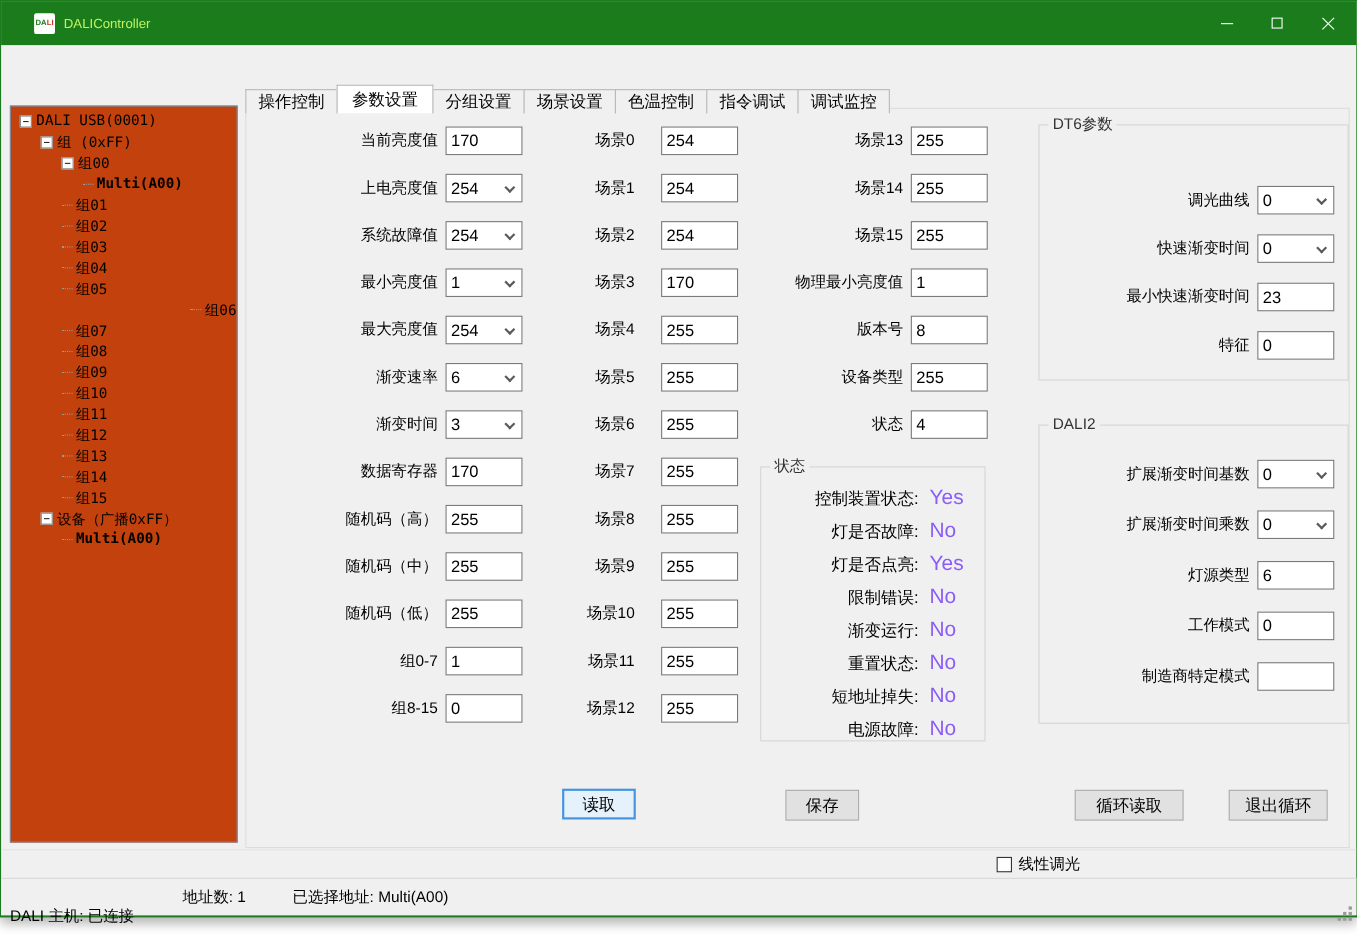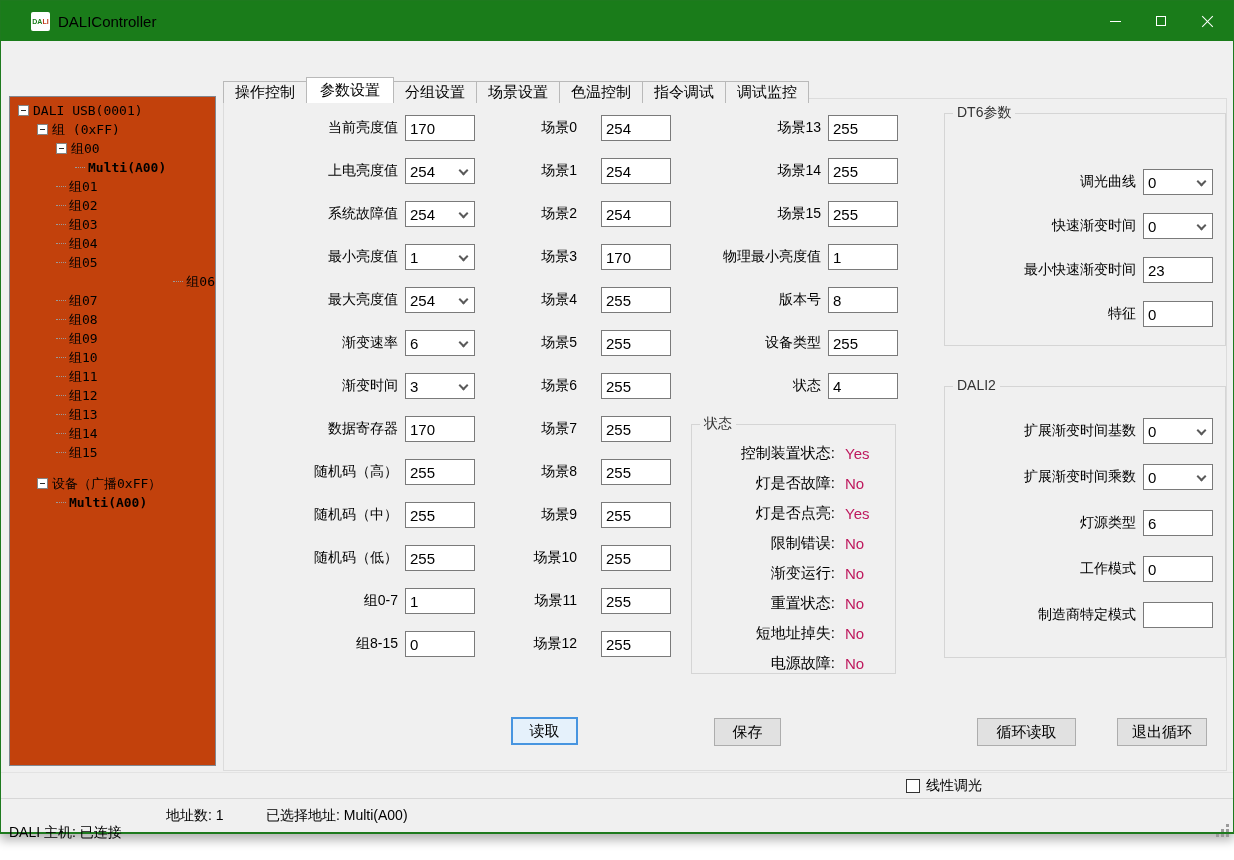--- a/index.html
+++ b/index.html
@@ -6,21 +6,21 @@
   html,body { width:1234px; height:860px; background:#ffffff; font-family:"Liberation Sans",sans-serif; overflow:hidden; }
   .window { position:relative; width:1234px; height:834px; background:#f0f0f0;
             border:1px solid #1e7a1e; border-bottom:2px solid #1e7a1e;
             box-shadow:0 6px 10px rgba(0,0,0,.30); }
 
   
   .titlebar { position:absolute; left:0; top:0; right:0; height:40px; background:#1a7c1a; display:flex; align-items:center; }
   .app-icon { width:19px; height:19px; margin-left:30px; background:#ffffff; border-radius:2px;
               display:flex; align-items:center; justify-content:center; font-size:7px; font-weight:bold; color:#c03a1c; letter-spacing:0; overflow:hidden; }
   .app-icon i { font-style:normal; color:#1a7c1a; }
-  .title-text { color:#000000; font-size:15px; margin-left:8px; }
+  .title-text { color:#bef264; font-size:12px; margin-left:8px; }
   .winbtns { position:absolute; right:3px; top:0; height:40px; display:flex; }
   .winbtn { width:46px; height:40px; display:flex; align-items:center; justify-content:center; position:relative; }
   .glyph-min { width:11px; height:1px; background:#ffffff; }
   .glyph-max { width:10px; height:10px; border:1px solid #ffffff; }
   .glyph-close { position:relative; width:13px; height:13px; }
   .glyph-close::before,.glyph-close::after { content:""; position:absolute; left:-1px; top:6px; width:15px; height:1px; background:#ffffff; }
   .glyph-close::before { transform:rotate(45deg); }
   .glyph-close::after { transform:rotate(-45deg); }
 
   
@@ -57,21 +57,21 @@
   #col2 { left:505px; top:114px; width:165px; }
   #col2 .flabel { margin-right:24px; }
   #col3 { left:660px; top:114px; width:237px; }
 
   
   .groupbox { position:absolute; border:1px solid #d5d5d5; z-index:2; }
   .legend { position:absolute; top:-10px; left:8px; background:#f0f0f0; padding:0 4px; font-size:14px; color:#333; }
   #status-group { left:690px; top:423px; width:205px; height:250px; padding-top:13px; }
   .srow { display:flex; align-items:center; height:30px; }
   .slabel { flex:1; text-align:right; font-size:15px; color:#000; }
-  .svalue { width:60px; padding-left:10px; font-size:15px; color:#be185d; }
+  .svalue { width:60px; padding-left:10px; font-size:19px; color:#8b5cf6; }
   #dt6-group { left:943px; top:112px; width:282px; height:233px; padding:55px 12px 0 0; }
   #dt6-group .frow { margin-bottom:18px; }
   #dali2-group { left:943px; top:385px; width:282px; height:272px; padding:31px 12px 0 0; }
   #dali2-group .frow { margin-bottom:20px; }
 
   
   .btn { position:absolute; height:28px; background:#e1e1e1; border:1px solid #adadad; display:flex; align-items:center; justify-content:center; font-size:15px; color:#000; z-index:2; }
   #btn-read  { left:510px; top:716px; width:67px; background:#e5f1fb; border:2px solid #4795e0; }
   #btn-save  { left:713px; top:717px; width:67px; }
   #btn-loop  { left:976px; top:717px; width:99px; }
@@ -182,21 +182,21 @@
         <span class="tlabel">组13</span>
       </div>
       <div class="tree-node" style="padding-left: 46px;">
 
         <span class="tlabel">组14</span>
       </div>
       <div class="tree-node" style="padding-left: 46px;">
 
         <span class="tlabel">组15</span>
       </div>
-      <div class="tree-node has-exp" style="padding-left: 27px; margin-top: 12px;">
+      <div class="tree-node has-exp" style="padding-left: 27px;">
         <span class="exp"></span>
         <span class="tlabel">设备（广播0xFF）</span>
       </div>
       <div class="tree-node bold" style="padding-left: 46px;">
 
         <span class="tlabel">Multi(A00)</span>
       </div>
   </div>
 
   <div class="tabstrip">

